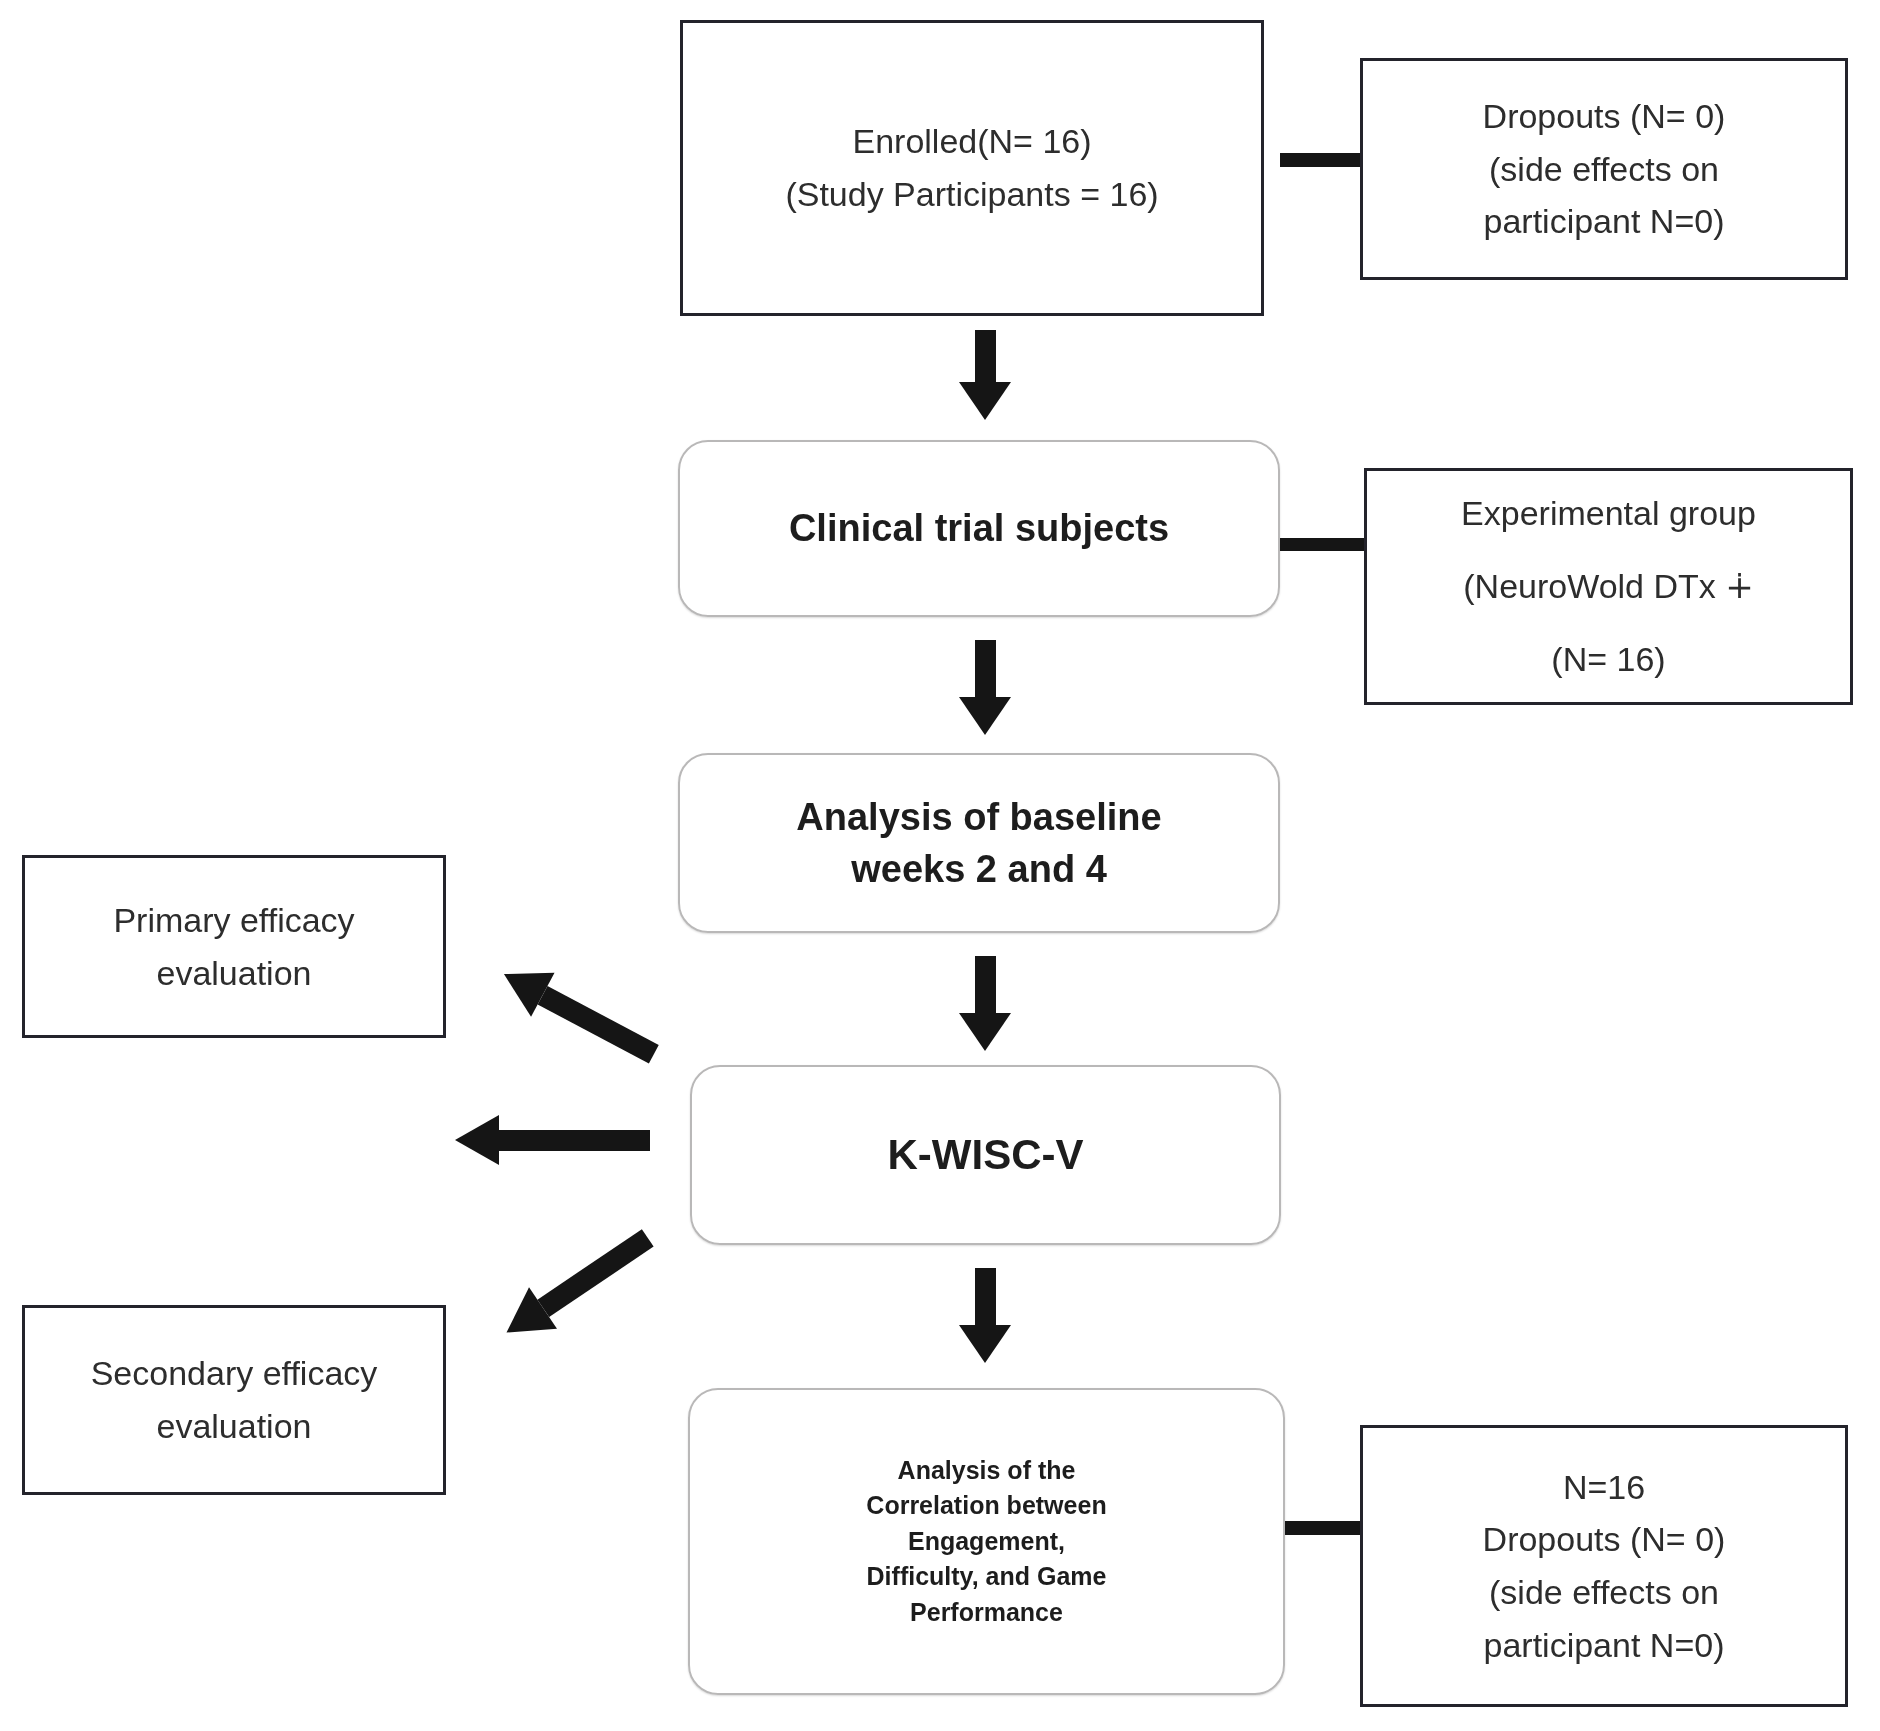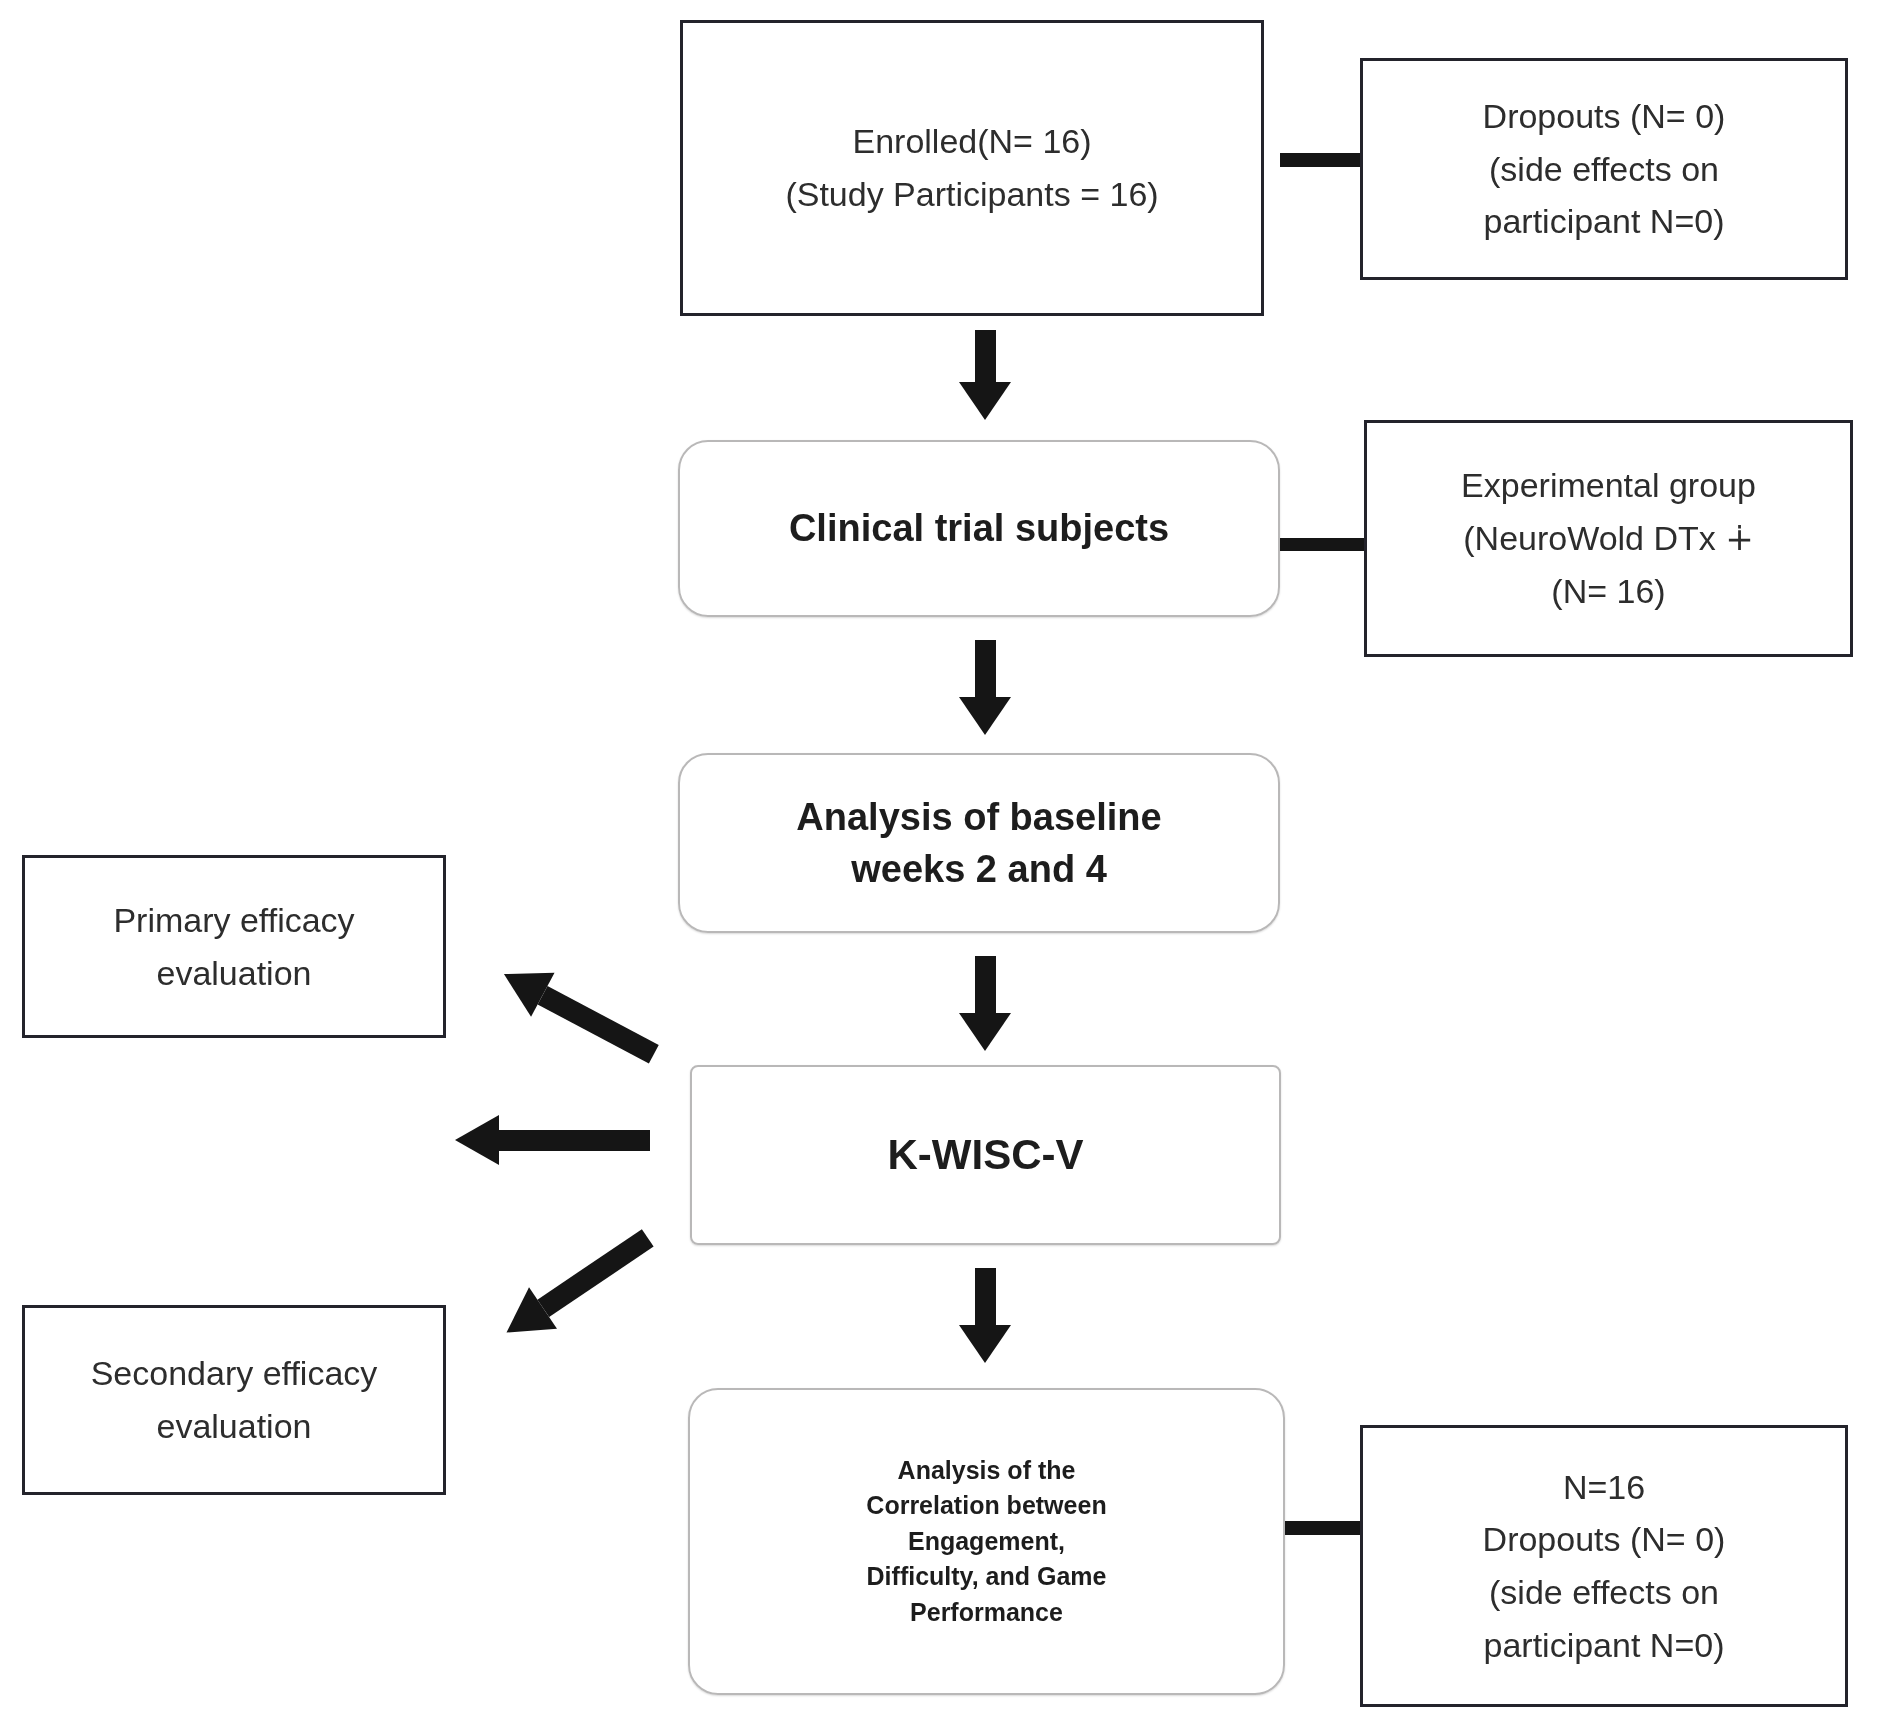--- a/index.html
+++ b/index.html
@@ -82,23 +82,23 @@
     border-right: 44px solid #151515;
   }
   .larrow .shaft { height: 21px; background: #151515; flex: 1; }
   .rot-upleft  { transform: rotate(28deg); transform-origin: 50% 50%; }
   .rot-downleft{ transform: rotate(-34deg); transform-origin: 50% 50%; }
 
   
   #box-enrolled      { left: 680px;  top: 20px;   width: 584px; height: 296px; }
   #box-dropouts-top  { left: 1360px; top: 58px;   width: 488px; height: 222px; }
   #box-clinical      { left: 678px;  top: 440px;  width: 602px; height: 177px; }
-  #box-experimental  { left: 1364px; top: 420px;  width: 489px; height: 237px; }
+  #box-experimental  { left: 1364px; top: 468px;  width: 489px; height: 237px; gap: 20px; }
   #box-baseline      { left: 678px;  top: 753px;  width: 602px; height: 180px; }
-  #box-kwisc         { left: 690px;  top: 1065px; width: 591px; height: 180px; font-size: 42px; border-radius: 8px; }
+  #box-kwisc         { left: 690px;  top: 1065px; width: 591px; height: 180px; font-size: 42px; }
   #box-correlation   { left: 688px;  top: 1388px; width: 597px; height: 307px; font-size: 25px; line-height: 1.42; }
   #box-dropouts-bot  { left: 1360px; top: 1425px; width: 488px; height: 282px; text-align: center; }
   #box-primary       { left: 22px;   top: 855px;  width: 424px; height: 183px; }
   #box-dropfail      { left: 22px;   top: 1073px; width: 424px; height: 185px; }
   #box-secondary     { left: 22px;   top: 1305px; width: 424px; height: 190px; }
 
   
   #conn-1 { left: 1280px; top: 153px;  width: 80px; height: 14px; }
   #conn-2 { left: 1280px; top: 538px;  width: 84px; height: 13px; }
   #conn-3 { left: 1285px; top: 1521px; width: 75px; height: 14px; }

